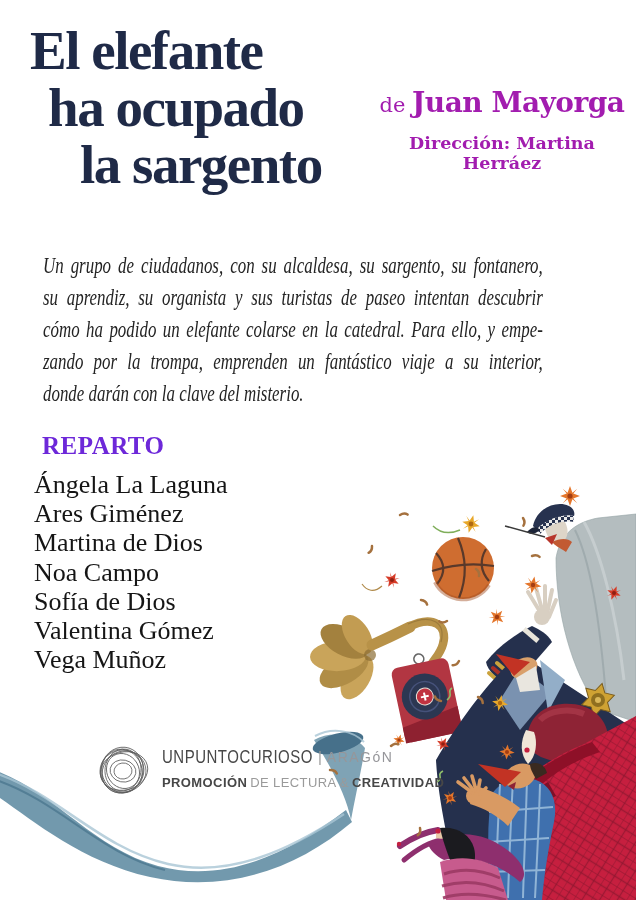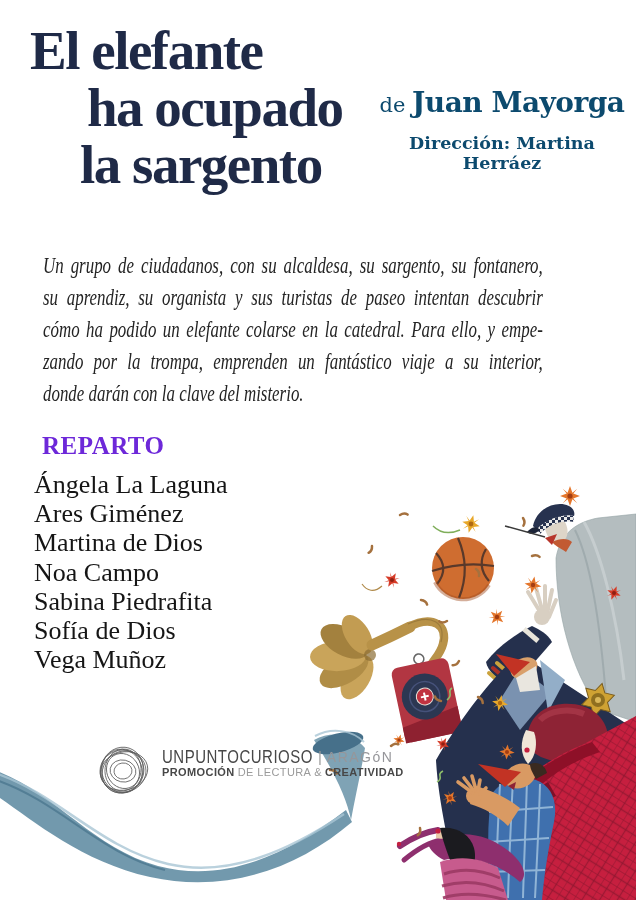--- a/index.html
+++ b/index.html
@@ -2,25 +2,25 @@
 <html><head>
 <meta charset="utf-8">
 <style>
   html,body{margin:0;padding:0;background:#e9e9e9;}
   .poster{position:relative;width:636px;height:900px;background:#ffffff;overflow:hidden;
           font-family:"Liberation Serif",serif;color:#1d1d1d;}
   
   .title{position:absolute;left:30px;top:22px;color:#1f2a47;font-weight:bold;
          font-size:55px;line-height:57px;letter-spacing:-1.5px;}
   .title .t-line{white-space:nowrap;}
-  .title .t-line:nth-child(2){margin-left:57px;}
+  .title .t-line:nth-child(2){text-align:center;}
   .title .t-line:nth-child(3){margin-left:50px;}
   
   .credits{position:absolute;left:372px;top:86px;width:260px;text-align:center;
-           font-family:"DejaVu Serif",serif;color:#0c4a6e;}
+           font-family:"DejaVu Serif",serif;color:#a21caf;}
   .by-line{font-size:21px;}
   .author{font-size:28px;font-weight:bold;letter-spacing:-0.5px;}
   .direction{margin-top:14px;font-size:17.5px;font-weight:bold;}
   .company{margin-top:2px;font-size:17px;}
   
   .synopsis{position:absolute;left:43px;top:250px;width:680px;
             transform:scaleX(0.735);transform-origin:0 0;
             font-style:italic;font-size:23px;line-height:32px;color:#242424;}
   .syn-line{text-align:justify;text-align-last:justify;white-space:normal;}
   .syn-line.last{text-align-last:left;}
@@ -28,21 +28,21 @@
   .reparto{position:absolute;left:42px;top:432px;font-size:25px;font-weight:bold;letter-spacing:0.5px;color:#6d28d9;}
   .cast{position:absolute;left:34px;top:470px;font-size:26px;line-height:29.2px;color:#151515;}
   
   .logo{position:absolute;left:94px;top:740px;display:flex;z-index:3;}
   .logo-text{margin-left:10px;padding-top:8px;font-family:"Liberation Sans",sans-serif;}
   .brand-line{white-space:nowrap;}
   .brand{display:inline-block;font-size:15px;letter-spacing:0.5px;color:#474747;
          transform:scaleY(1.25);transform-origin:0 60%;font-weight:500;}
   .brand-sep{display:inline-block;margin:0 5px;color:#9a9a9a;font-size:15px;}
   .brand-region{display:inline-block;font-size:14px;letter-spacing:1.5px;color:#96969a;}
-  .tagline{font-size:11px;letter-spacing:0.4px;text-align:center;white-space:nowrap;}
+  .tagline{margin-top:9px;font-size:13px;letter-spacing:0.4px;text-align:center;white-space:nowrap;}
   .tag-bold{color:#474747;font-weight:bold;}
   .tag-light{color:#9a9a9a;margin:0 3px;}
   
   .illo{position:absolute;left:0;top:430px;width:636px;height:470px;z-index:1;}
   .text-layer{position:relative;z-index:2;}
 </style>
 </head>
 <body>
 
 <div class="poster">
@@ -69,22 +69,22 @@
       <div class="syn-line">zando por la trompa, emprenden un fantástico viaje a su interior,</div>
       <div class="syn-line last">donde darán con la clave del misterio.</div>
     </div>
 
     <div class="reparto">REPARTO</div>
     <div class="cast">
       <div>Ángela La Laguna</div>
       <div>Ares Giménez</div>
       <div>Martina de Dios</div>
       <div>Noa Campo</div>
-      <div>Sabina Piedrafita</div>
       <div>Sofía de Dios</div>
+      <div>Valentina Gómez</div>
       <div>Vega Muñoz</div>
     </div>
 
     <div class="logo">
       <svg width="58" height="62" viewBox="0 0 58 62">
         <g fill="none" stroke="#4a4a4a" stroke-width="0.8" opacity="0.9">
           <ellipse cx="29" cy="31" rx="23" ry="21"></ellipse>
           <ellipse cx="28" cy="30" rx="21" ry="23" transform="rotate(18 28 30)"></ellipse>
           <ellipse cx="30" cy="31" rx="24" ry="19" transform="rotate(-14 30 31)"></ellipse>
           <ellipse cx="29" cy="32" rx="20" ry="22" transform="rotate(42 29 32)"></ellipse>

